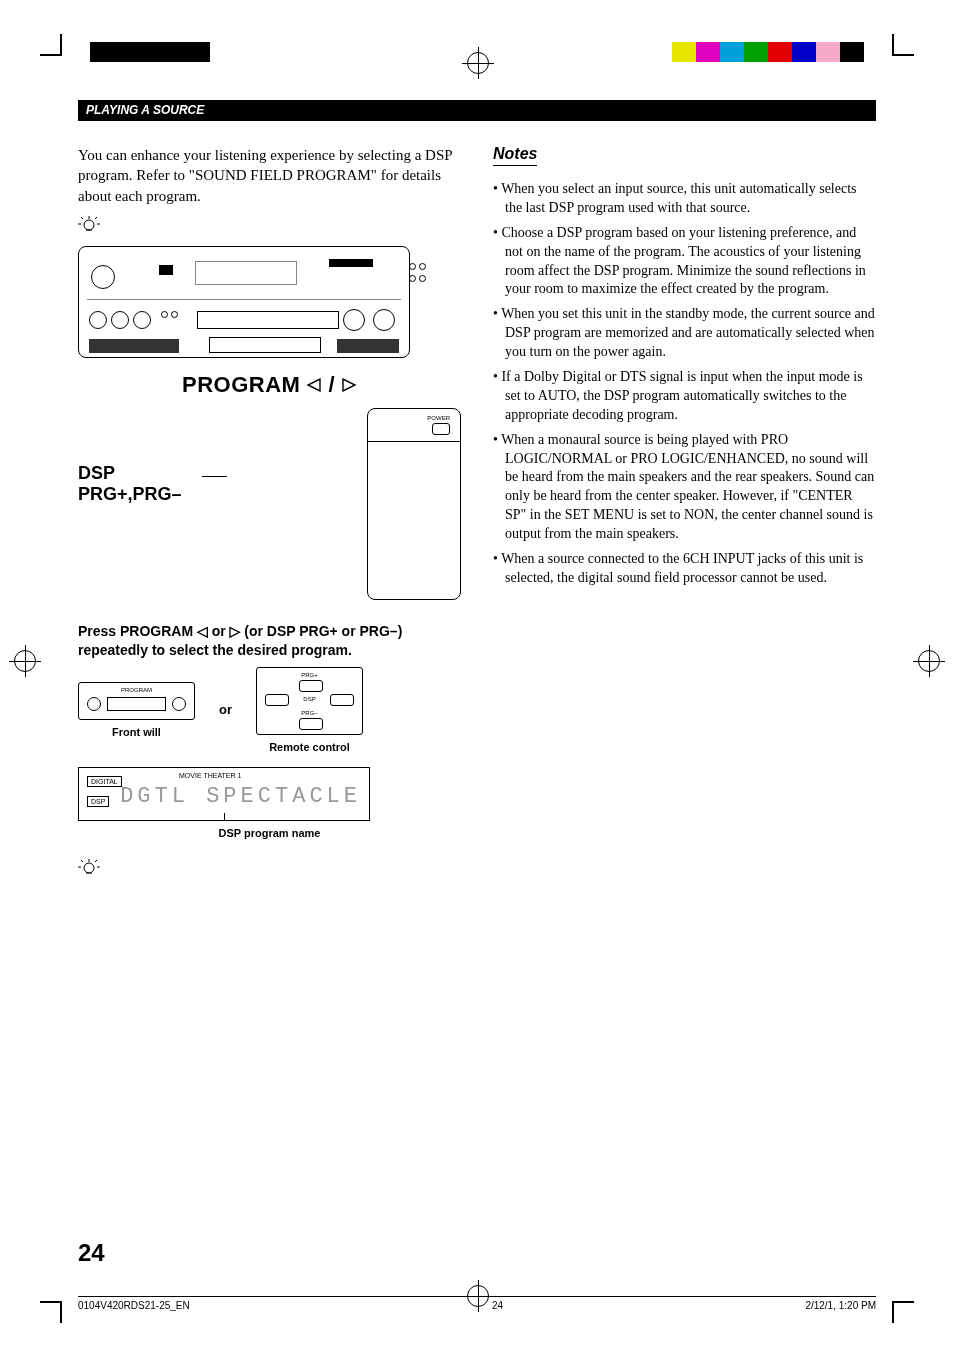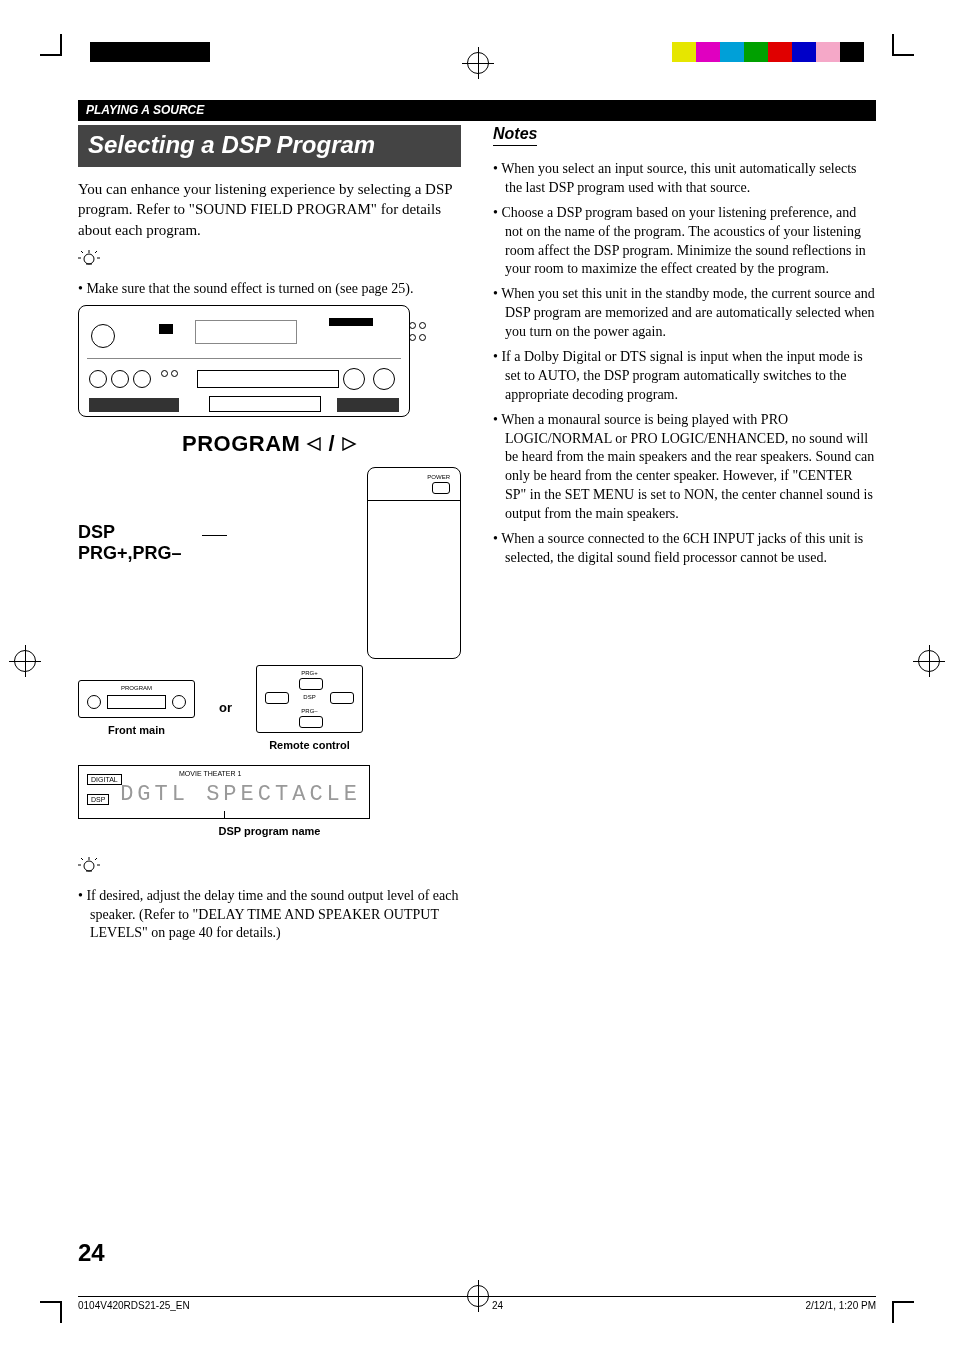--- a/index.html
+++ b/index.html
@@ -30,21 +30,21 @@
   .color-bar { position:absolute; top:42px; height:20px; display:flex; }
   .color-bar span { width:24px; height:20px; display:block; }
 
   .page {
     position:absolute;
     top:100px; left:78px; right:78px; bottom:90px;
   }
   .section-bar {
     background:#000; color:#fff; font-family: Arial, Helvetica, sans-serif;
     font-weight:bold; font-style:italic; font-size:12px;
-    padding:3px 8px 4px; margin-bottom:4px;
+    padding:3px 8px 4px; margin-bottom:24px;
   }
   .title-bar {
     background:#444; color:#fff; font-family: Arial, Helvetica, sans-serif;
     font-weight:bold; font-style:italic; font-size:24px;
     padding:6px 10px 8px; margin-bottom:12px;
   }
   .columns { display:flex; gap:32px; }
   .col { flex:1; min-width:0; }
   .body-text { font-size:15px; line-height:1.35; margin:0 0 6px; }
   .bullet-list { list-style:none; padding:0; margin:6px 0; }
@@ -123,38 +123,34 @@
     <span style="background: rgb(224, 0, 0);"></span>
     <span style="background: rgb(0, 0, 200);"></span>
     <span style="background: rgb(245, 168, 200);"></span>
     <span style="background: rgb(0, 0, 0);"></span>
   </div>
 
 <div class="page">
   <div class="section-bar">PLAYING A SOURCE</div>
   <div class="columns">
     <div class="col">
-      <div class="title-bar">Selecting a DSP Program</div>
       <p class="body-text">You can enhance your listening experience by selecting a DSP program. Refer to "SOUND FIELD PROGRAM" for details about each program.</p>
       <span class="hint-icon">
         <svg width="22" height="16" viewBox="0 0 22 16">
             <g stroke="#000" stroke-width="1" fill="none">
               <line x1="3" y1="8" x2="0" y2="8"></line>
               <line x1="19" y1="8" x2="22" y2="8"></line>
               <line x1="11" y1="0" x2="11" y2="3"></line>
               <line x1="5" y1="3" x2="3" y2="1"></line>
               <line x1="17" y1="3" x2="19" y2="1"></line>
               <circle cx="11" cy="9" r="5"></circle>
               <line x1="8" y1="14" x2="14" y2="14"></line>
             </g>
           </svg>
       </span>
-      <ul class="bullet-list">
-          <li>Make sure that the sound effect is turned on (see page 25).</li>
-        </ul>
 
       
       <div class="device-box">
         <div class="knob" style="top:18px;left:12px"></div>
         <div class="rect" style="top:18px;left:80px;width:12px;height:8px;background:#000"></div>
         <div class="rect" style="top:14px;left:116px;width:100px;height:22px;border-color:#888"></div>
         <div class="rect" style="top:12px;left:250px;width:42px;height:6px;background:#000"></div>
         <div class="smallcircle" style="top:16px;left:330px"></div>
           <div class="smallcircle" style="top:16px;left:340px"></div>
         <div class="smallcircle" style="top:28px;left:330px"></div>
@@ -188,30 +184,31 @@
           <div>PRG+,PRG–</div>
         </div>
         <div class="line-to-remote"></div>
         <div class="remote-box">
           <div style="position:absolute;top:6px;right:10px;font-size:6px;font-family:Arial">POWER</div>
           <div class="rect" style="top:14px;right:10px;width:16px;height:10px;border-radius:3px"></div>
           <div style="position:absolute;top:32px;left:0;right:0;height:1px;background:#000"></div>
         </div>
       </div>
 
+      <p class="step-text">Press PROGRAM ◁ or ▷ (or DSP PRG+ or PRG–) repeatedly to select the desired program.</p>
 
       <div class="or-row">
         <div>
           <div class="fp-box">
             <div style="position:absolute;top:4px;left:0;right:0;text-align:center;font-size:6px;font-family:Arial">PROGRAM</div>
             <div class="knob" style="width:12px;height:12px;top:14px;left:8px"></div>
             <div class="knob" style="width:12px;height:12px;top:14px;right:8px"></div>
             <div class="rect" style="top:14px;left:28px;right:28px;height:12px"></div>
           </div>
-          <div class="small-label">Front main</div>
+          <div class="small-label">Front will</div>
         </div>
         <div class="or-text">or</div>
         <div>
           <div class="rc-box">
             <div style="position:absolute;top:4px;left:0;right:0;text-align:center;font-size:6px;font-family:Arial">PRG+</div>
             <div class="rect" style="top:12px;left:42px;width:22px;height:10px;border-radius:3px"></div>
             <div style="position:absolute;top:28px;left:0;right:0;text-align:center;font-size:6px;font-family:Arial">DSP</div>
             <div class="rect" style="top:26px;left:8px;width:22px;height:10px;border-radius:3px"></div>
             <div class="rect" style="top:26px;right:8px;width:22px;height:10px;border-radius:3px"></div>
             <div style="position:absolute;top:42px;left:0;right:0;text-align:center;font-size:6px;font-family:Arial">PRG–</div>
@@ -237,23 +234,20 @@
                 <line x1="3" y1="8" x2="0" y2="8"></line>
                 <line x1="19" y1="8" x2="22" y2="8"></line>
                 <line x1="11" y1="0" x2="11" y2="3"></line>
                 <line x1="5" y1="3" x2="3" y2="1"></line>
                 <line x1="17" y1="3" x2="19" y2="1"></line>
                 <circle cx="11" cy="9" r="5"></circle>
                 <line x1="8" y1="14" x2="14" y2="14"></line>
               </g>
             </svg>
         </span>
-        <ul class="bullet-list">
-            <li>If desired, adjust the delay time and the sound output level of each speaker. (Refer to "DELAY TIME AND SPEAKER OUTPUT LEVELS" on page 40 for details.)</li>
-          </ul>
       </div>
     </div>
 
     <div class="col">
       <span class="notes-label">Notes</span>
       <ul class="bullet-list" id="notes-list">
           <li>When you select an input source, this unit automatically selects the last DSP program used with that source.</li>
           <li>Choose a DSP program based on your listening preference, and not on the name of the program. The acoustics of your listening room affect the DSP program. Minimize the sound reflections in your room to maximize the effect created by the program.</li>
           <li>When you set this unit in the standby mode, the current source and DSP program are memorized and are automatically selected when you turn on the power again.</li>
           <li>If a Dolby Digital or DTS signal is input when the input mode is set to AUTO, the DSP program automatically switches to the appropriate decoding program.</li>

